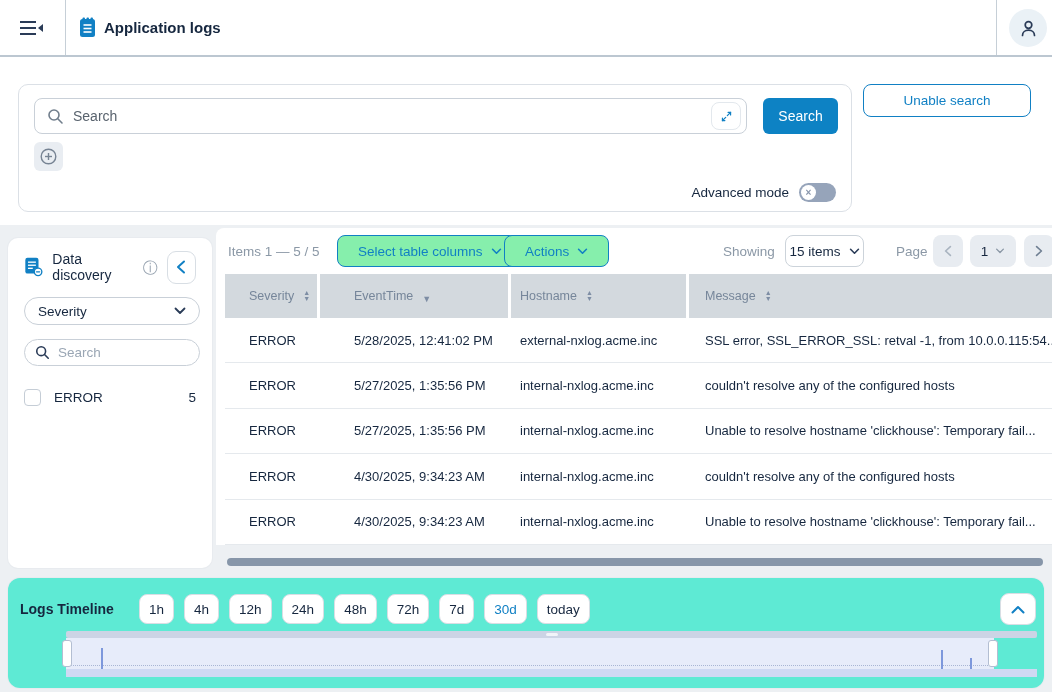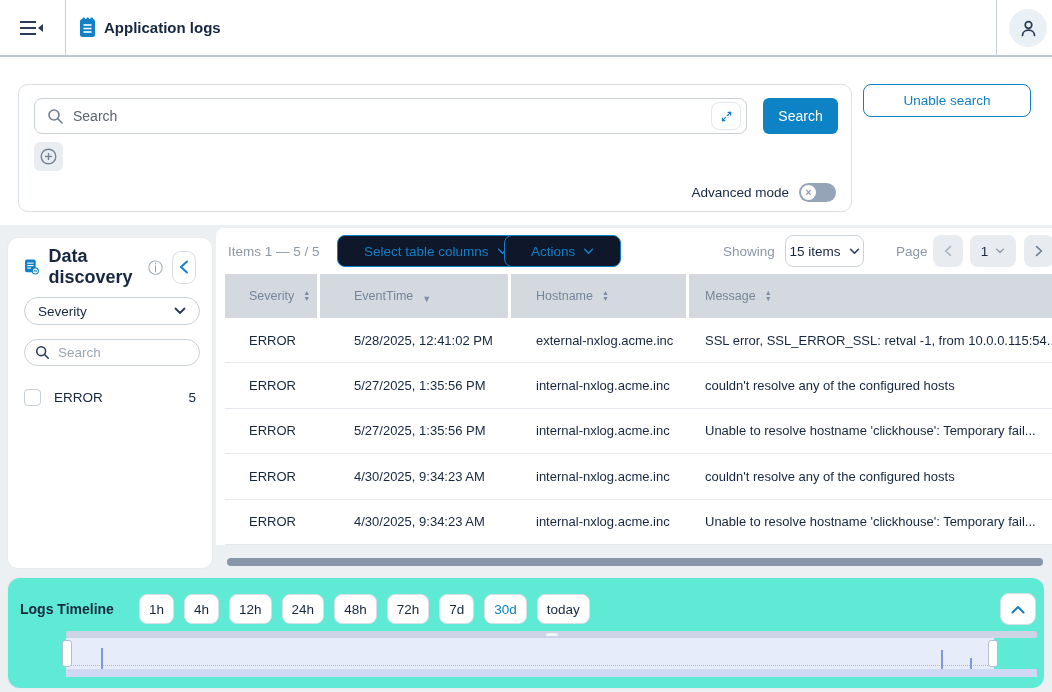--- a/index.html
+++ b/index.html
@@ -28,51 +28,51 @@
   .plus-btn { position:absolute; left:15px; top:57px; width:29px; height:29px; background:#e9edf2; border:none; border-radius:6px; display:flex; align-items:center; justify-content:center; cursor:pointer; }
   .advanced-row { position:absolute; right:15px; top:98px; display:flex; align-items:center; gap:10px;justify-content:flex-end; }
   .advanced-label { font-size:13.5px; color:#16273f; }
   .toggle { width:37px; height:19px; border-radius:10px; background:#96a4ba; position:relative; cursor:pointer; border:none; }
   .toggle .knob { position:absolute; left:2px; top:2px; width:15px; height:15px; border-radius:50%; background:#fff; color:#8795ab; font-size:10px; line-height:15px; text-align:center; font-weight:bold; }
   .clear-btn { position:absolute; left:863px; top:27px; width:168px; height:33px; background:#fff; border:1px solid #1180c4; border-radius:8px; color:#1180c4; font-size:13.5px; font-family:inherit; cursor:pointer; }
 
   
   .sidebar { position:absolute; left:8px; top:238px; width:204px; height:330px; background:#fff; border-radius:10px; box-shadow:0 0 0 1px #e8ebef; padding:12px 16px; }
   .sb-head { display:flex; align-items:center; gap:9px; height:34px; }
-  .sb-title { font-size:18px; font-weight:bold; }
+  .sb-title { font-size:14px; font-weight:normal; }
   .info-icon { color:#97a3b0; font-size:15px; line-height:1; cursor:pointer; }
   .collapse-btn { margin-left:auto; width:33px; height:33px; background:#fff; border:1px solid #d8dee4; border-radius:9px; display:flex; align-items:center; justify-content:center; cursor:pointer; }
   .sb-select { margin-top:13px; height:28px; border:1px solid #c9d0d8; border-radius:14px; display:flex; align-items:center; padding:0 13px; font-size:13.5px; cursor:pointer; background:#fff; width:176px; }
   .sb-select .chev { margin-left:auto; }
   .sb-search { margin-top:14px; height:27px; border:1px solid #c9d0d8; border-radius:14px; display:flex; align-items:center; padding:0 10px; gap:8px; width:176px; }
   .sb-search input { flex:1; border:none; outline:none; font-size:13.5px; font-family:inherit; background:transparent; min-width:0; }
   .sb-search input::placeholder { color:#9aa6b4; opacity:1; }
   .facet-row { margin-top:23px; display:flex; align-items:center; gap:13px; font-size:13.5px; }
   .checkbox { width:17px; height:17px; border:1px solid #c5cdd6; border-radius:4px; background:#fff; cursor:pointer; flex:none; }
   .facet-count { margin-left:auto; }
 
   
   .main { position:absolute; left:216px; top:228px; width:836px; height:317px; background:#fff; border-radius:8px 0 0 0; }
   .toolbar { position:absolute; left:0; top:7px; width:100%; height:32px; font-size:13.5px; }
   .items-summary { position:absolute; left:12px; top:9px; color:#8b98a6; }
-  .outline-btn { height:32px; border:1px solid #1180c4; border-radius:8px; background:#0f172a; color:#1180c4; font-size:13.5px; font-family:inherit; display:flex; align-items:center; gap:8px; padding:0 26px; cursor:pointer; position:absolute; top:0; }
+  .outline-btn { height:32px; border:1px solid #1180c4; border-radius:8px; background:#86efac; color:#1180c4; font-size:13.5px; font-family:inherit; display:flex; align-items:center; gap:8px; padding:0 20px; cursor:pointer; position:absolute; top:0; }
   .btn-cols { left:121px; } .btn-actions { left:288px; }
   .showing-label { position:absolute; left:507px; top:9px; color:#8b98a6; }
   .page-size { position:absolute; left:569px; top:0; width:79px; height:32px; border:1px solid #ccd3da; border-radius:8px; background:#fff; display:flex; align-items:center; justify-content:center; gap:8px; cursor:pointer; }
   .page-label { position:absolute; left:680px; top:9px; color:#8b98a6; }
   .pg-btn { position:absolute; top:0; height:32px; background:#e8ecf1; border:none; border-radius:8px; display:flex; align-items:center; justify-content:center; cursor:pointer; font-size:13.5px; font-family:inherit; color:#16273f; }
   .pg-prev { left:717px; width:30px; } .pg-num { left:754px; width:46px; gap:7px; } .pg-next { left:808px; width:30px; }
 
   .table { position:absolute; left:9px; top:46px; width:827px; }
   .thead { display:flex; height:44px; }
   .th { background:#d3d9de; color:#76869a; font-size:12.5px; display:flex; align-items:center; border-right:3px solid #fff; cursor:pointer; }
   .th:last-child { border-right:none; }
   .col-sev { width:95px; padding-left:24px; }
   .col-time { width:191px; padding-left:34px; }
-  .col-host { width:178px; padding-left:25px; }
+  .col-host { width:178px; padding-left:9px; }
   .col-msg { flex:1; padding-left:16px; min-width:0; }
   .sort-both { display:flex; flex-direction:column; margin-left:9px; font-size:7px; line-height:6.5px; color:#7d8da4; }
   .sort-down { margin-left:9px; font-size:9px; color:#7d8da4; transform:translateY(3px); }
   .trow { display:flex; height:45.4px; align-items:center; border-bottom:1px solid #e5e9ed; background:#fff; font-size:13px; cursor:pointer; }
   .trow .col-msg { white-space:nowrap; overflow:hidden; }
 
   .hscroll { position:absolute; left:227px; top:558px; width:816px; height:8px; background:#8796a9; border-radius:4px; cursor:pointer; }
 
   
   .timeline-card { position:absolute; left:8px; top:578px; width:1036px; height:110px; background:#5eead4; border-radius:12px; box-shadow:0 0 0 1px #e8ebef; }

